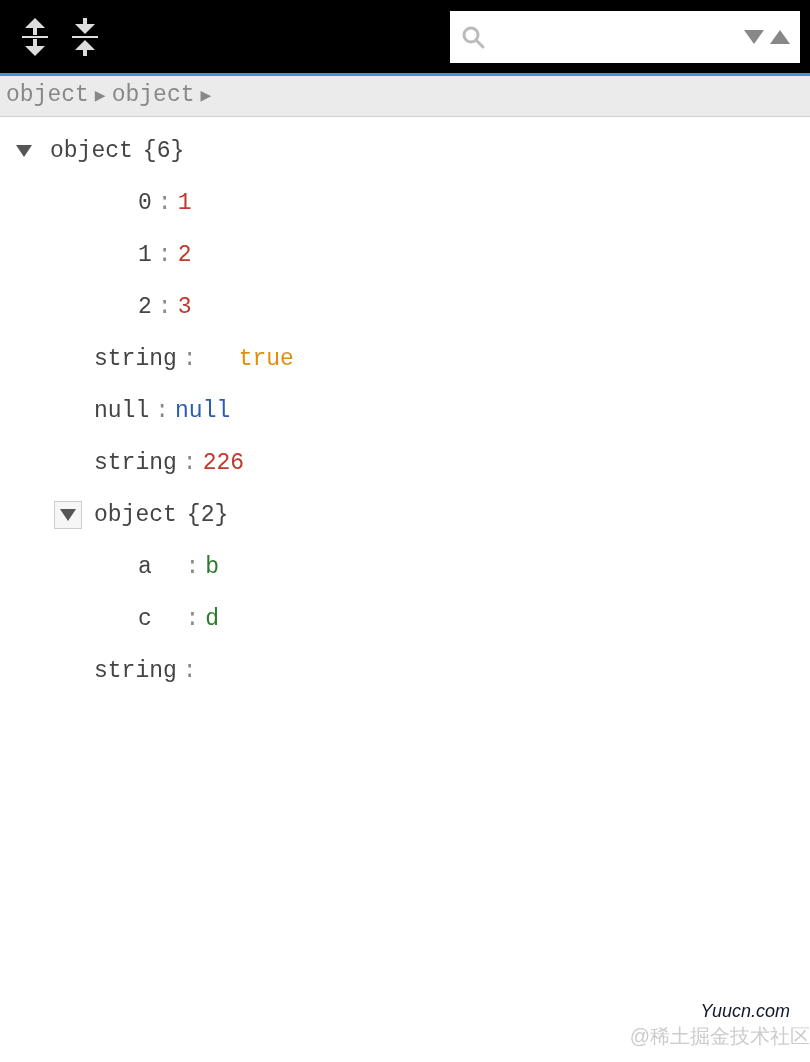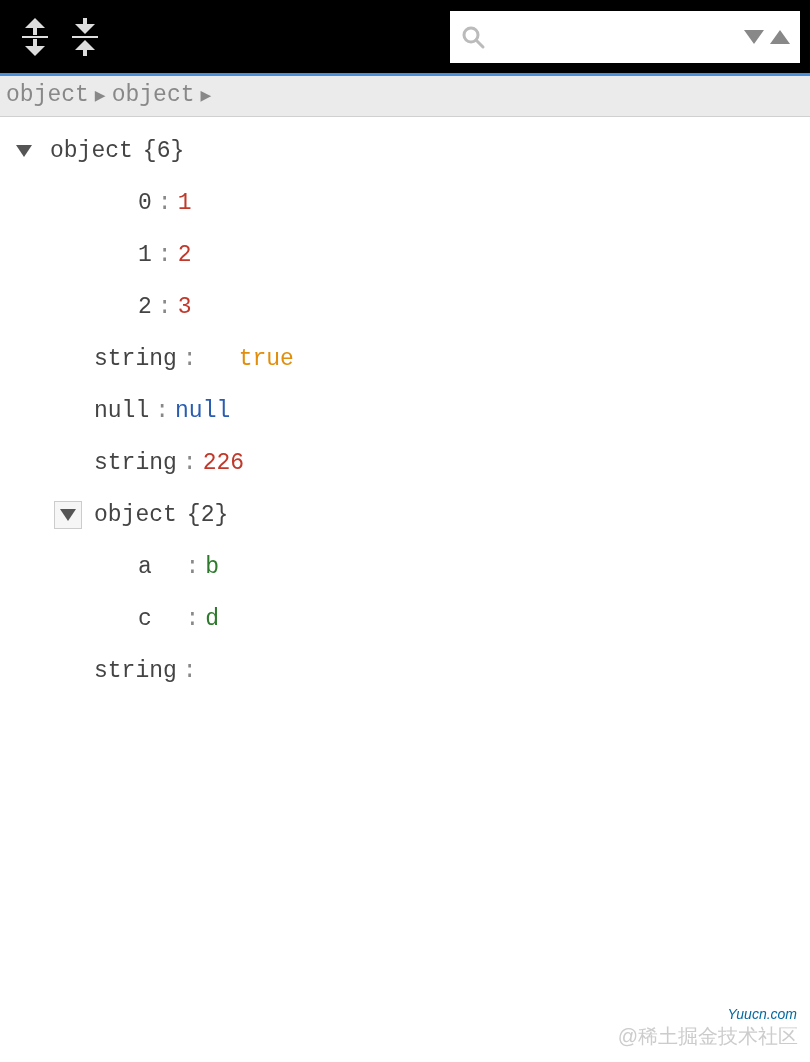--- a/index.html
+++ b/index.html
@@ -98,30 +98,30 @@
 .indent2 { padding-left: 88px; }
 .key { color: #444; margin-left: 12px; }
 .meta { color: #444; margin-left: 10px; }
 .colon { color: #888; padding: 0 6px; }
 .v-num { color: #c0392b; }
 .v-bool { color: #e08e0b; margin-left: 36px; }
 .v-null { color: #2a5db0; }
 .v-str { color: #2d7a2d; }
 .watermark1 {
   position: absolute;
-  right: 13px;
+  right: 20px;
   bottom: 40px;
-  color: #0369a1;
+  color: #0f172a;
   font-family: Arial, sans-serif;
   font-style: italic;
-  font-size: 14px;
+  font-size: 18px;
 }
 .watermark2 {
   position: absolute;
-  right: 12px;
+  right: 0;
   bottom: 12px;
   color: #ccc;
   font-family: Arial, sans-serif;
   font-size: 20px;
 }
 </style>
 </head>
 <body>
 
 <div class="toolbar">

